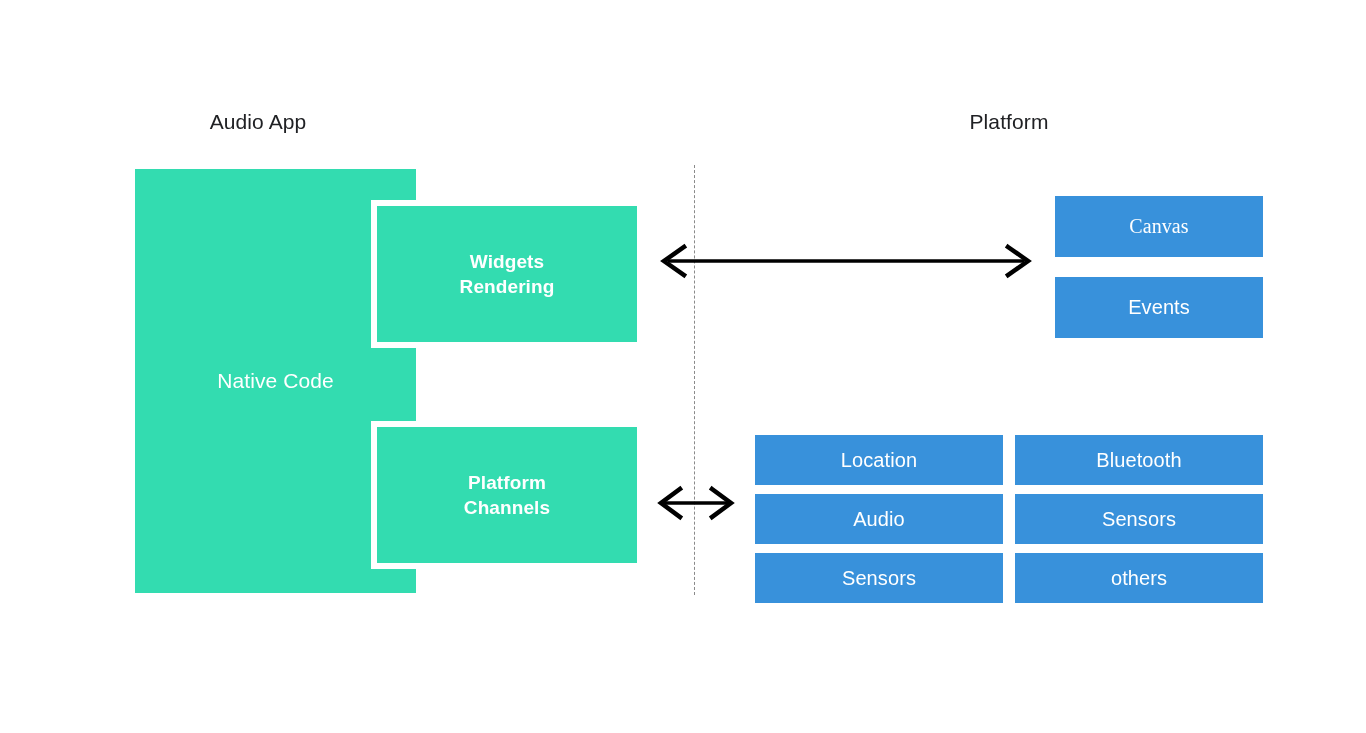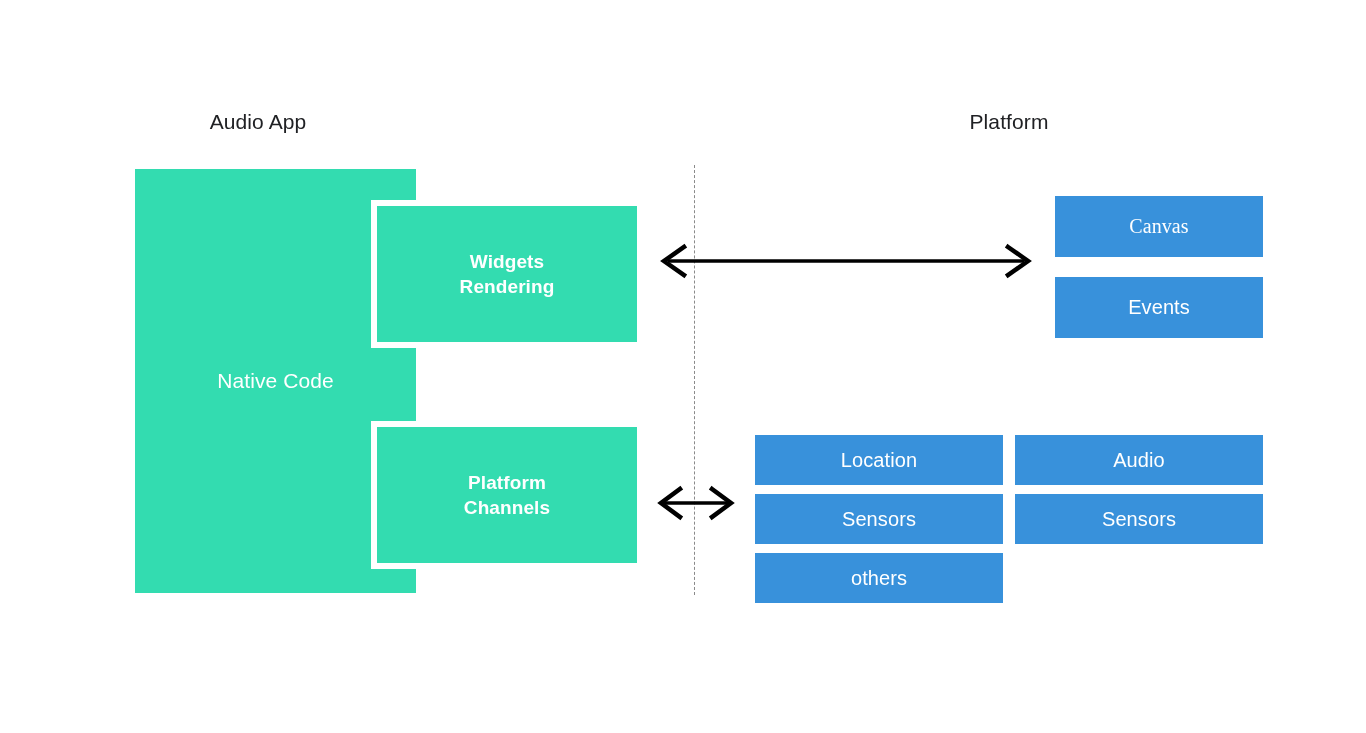--- a/index.html
+++ b/index.html
@@ -183,20 +183,23 @@
 
   <div class="blue-box" id="events-box">
     <span class="blue-label">Events</span>
   </div>
 
   <div id="services-grid">
     <div class="service-cell">
       <span class="blue-label">Location</span>
     </div>
     <div class="service-cell">
+      <span class="blue-label">Bluetooth</span>
+    </div>
+    <div class="service-cell">
       <span class="blue-label">Audio</span>
     </div>
     <div class="service-cell">
       <span class="blue-label">Sensors</span>
     </div>
     <div class="service-cell">
       <span class="blue-label">Sensors</span>
     </div>
     <div class="service-cell">
       <span class="blue-label">others</span>

